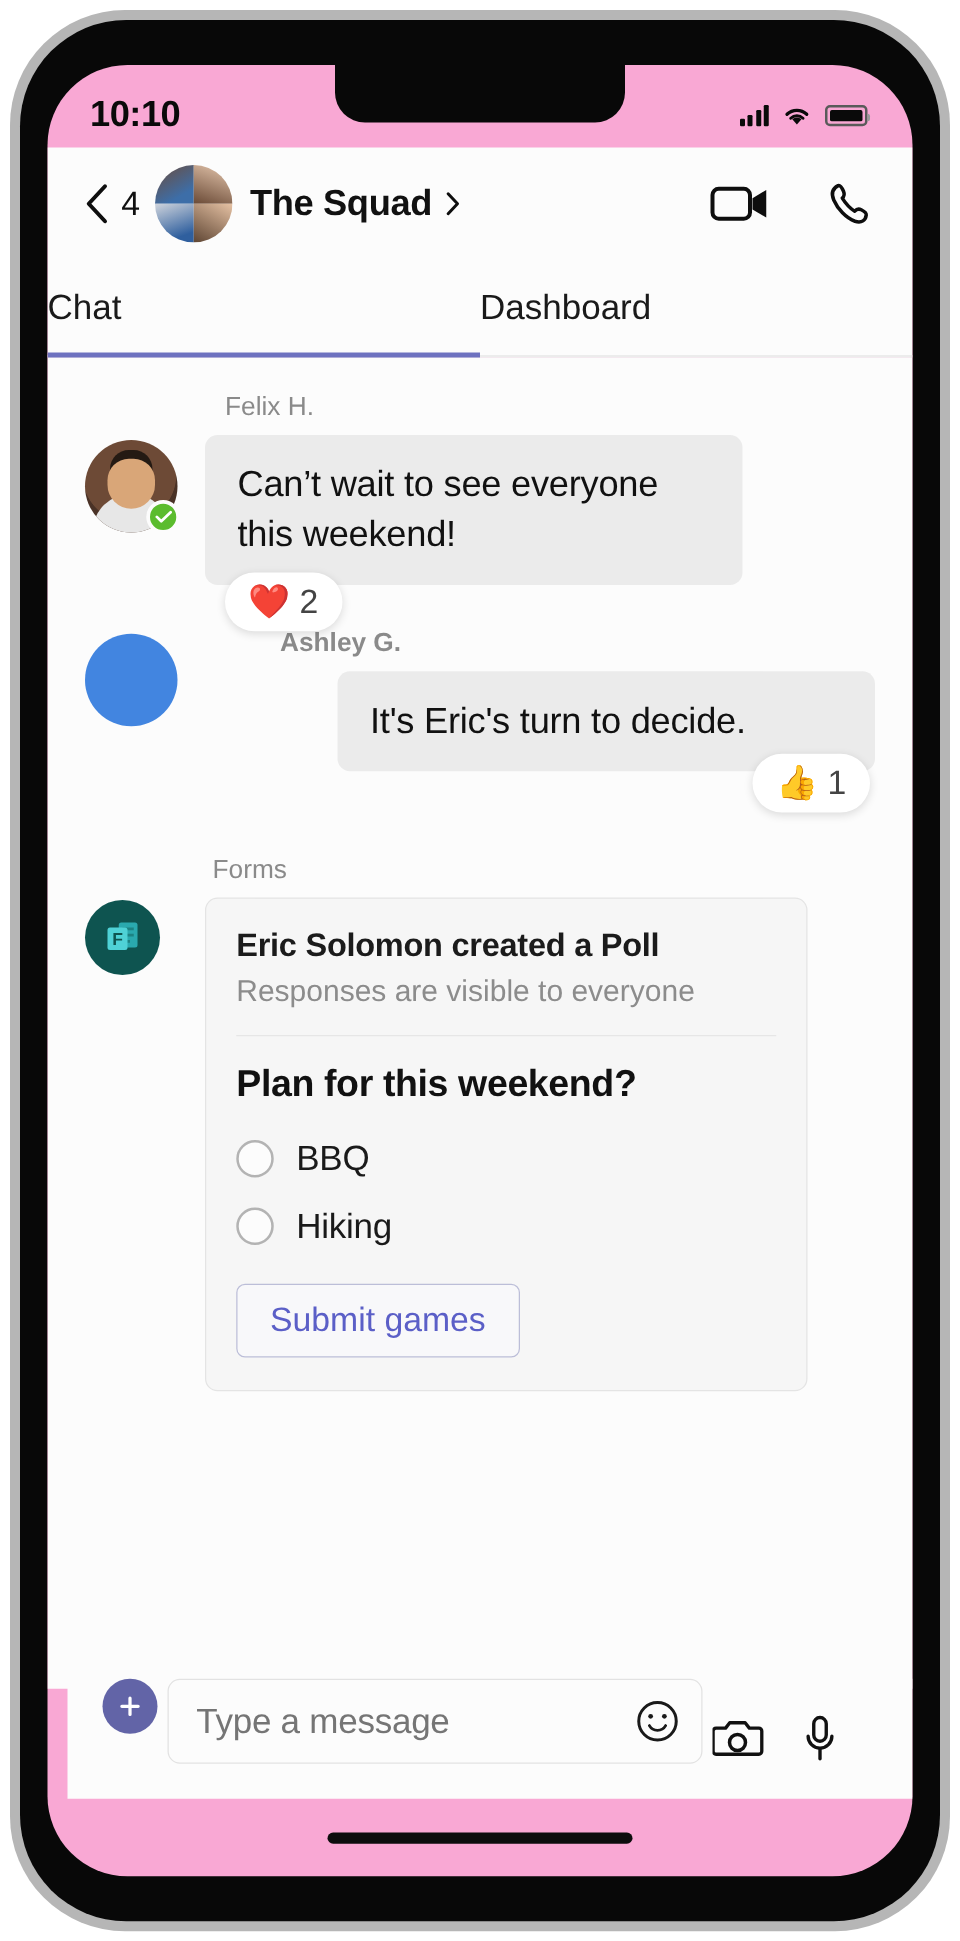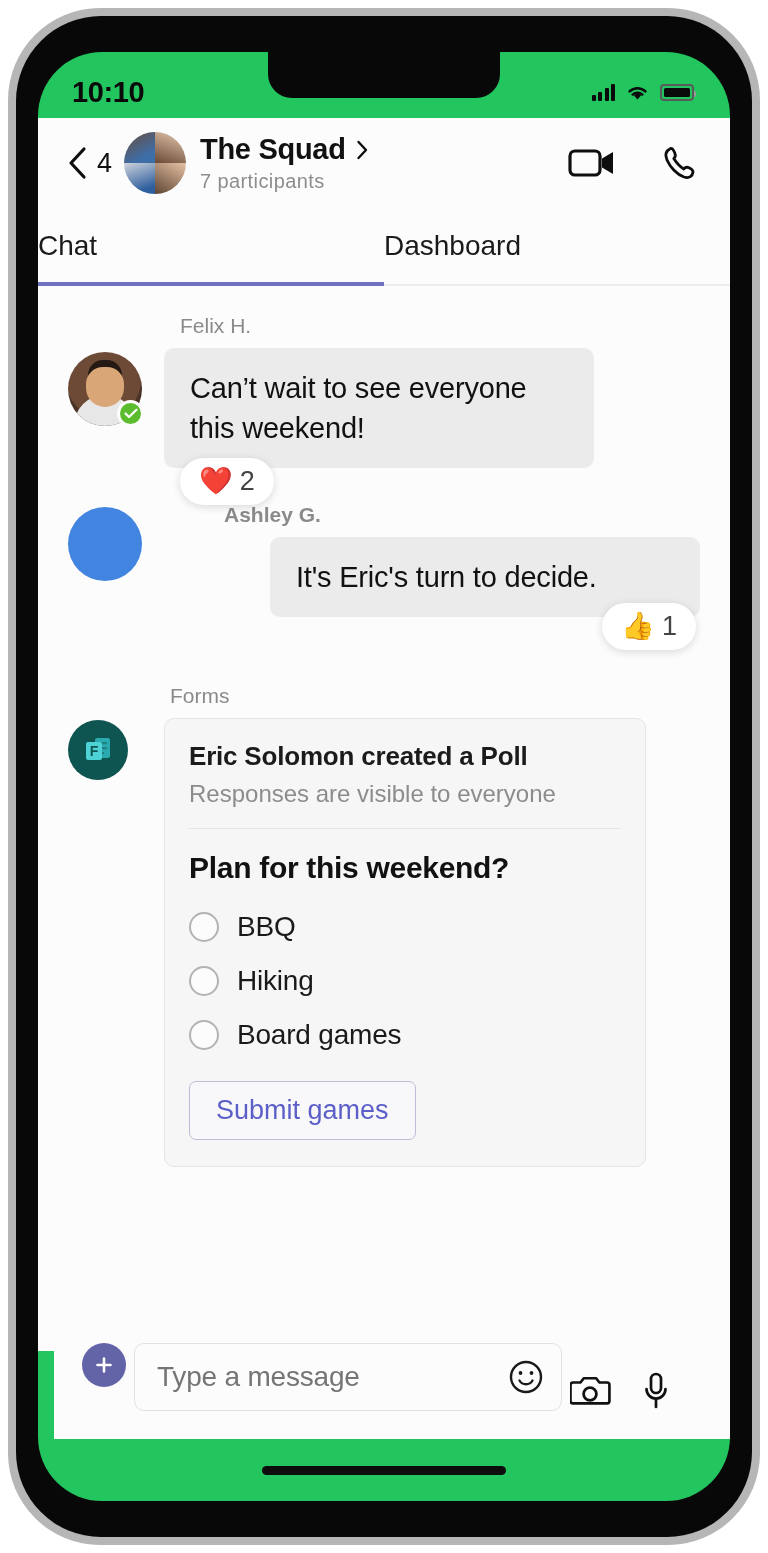--- a/index.html
+++ b/index.html
@@ -25,21 +25,21 @@
     background: #080808;
     padding: 22px 22px;
     display: flex;
     align-items: center;
     justify-content: center;
   }
   .screen {
     position: relative;
     width: 716px; height: 1449px;
     border-radius: 64px;
-    background: #22c55e;
+    background: #f9a8d4;
     overflow: hidden;
   }
 
   
   .notch {
     position: absolute;
     top: 0; left: 50%;
     transform: translateX(-50%);
     width: 232px; height: 46px;
     background: #080808;
@@ -400,21 +400,20 @@
 
       <div class="title-block">
         <div class="title-row">
           <span class="chat-title">The Squad</span>
           <span class="chevron-right-sm">
             <svg width="13" height="20" viewBox="0 0 13 20">
               <path d="M2.5 2 L10 10 L2.5 18" stroke="#0e0e0e" stroke-width="2.4" fill="none" stroke-linecap="round" stroke-linejoin="round"></path>
             </svg>
           </span>
         </div>
-        <div class="participants">7 participants</div>
       </div>
 
       <div class="header-actions">
         <span>
           <svg width="49" height="34" viewBox="0 0 49 34">
             <rect x="2" y="5" width="30" height="24" rx="5" stroke="#0e0e0e" stroke-width="3.2" fill="none"></rect>
             <path d="M34 12.5 L45 6 L45 28 L34 21.5 Z" fill="#0e0e0e"></path>
           </svg>
         </span>
         <span>
@@ -498,24 +497,20 @@
           <div class="poll-question">Plan for this weekend?</div>
           <div class="poll-options">
             <div class="poll-option">
               <span class="radio"></span>
               <span class="poll-option-label">BBQ</span>
             </div>
             <div class="poll-option">
               <span class="radio"></span>
               <span class="poll-option-label">Hiking</span>
             </div>
-            <div class="poll-option">
-              <span class="radio"></span>
-              <span class="poll-option-label">Board games</span>
-            </div>
           </div>
           <button class="submit-vote">Submit games</button>
         </div>
       </div>
 
     </div>
 
     <div class="composer">
       <div class="plus-btn">
         <span>

